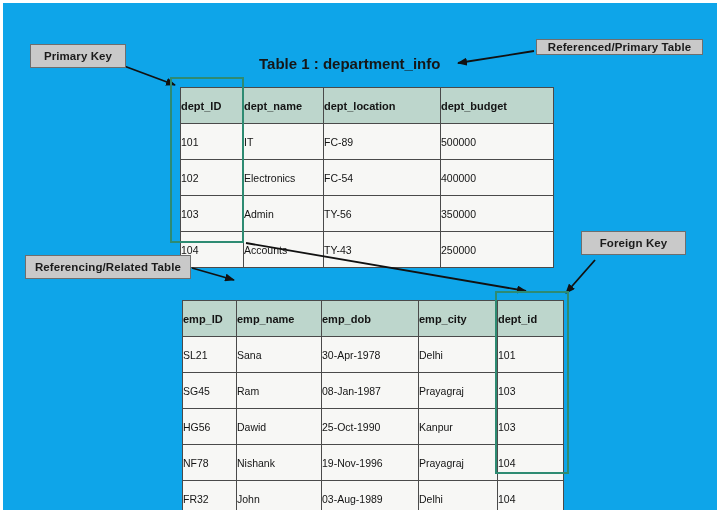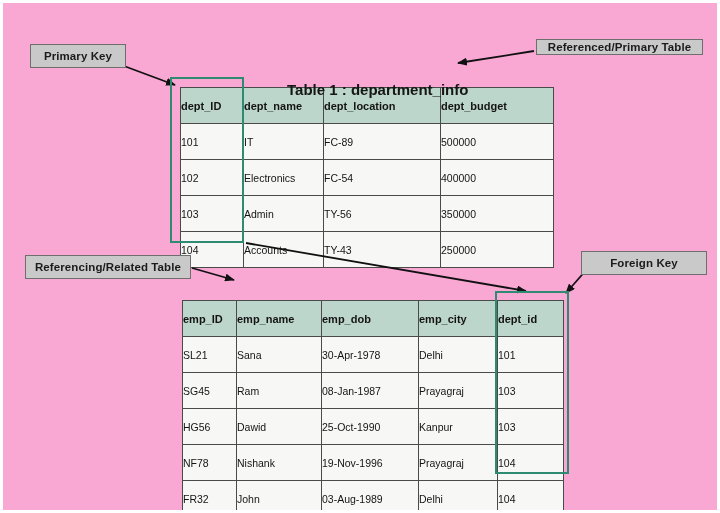--- a/index.html
+++ b/index.html
@@ -5,21 +5,21 @@
   html,body{margin:0;padding:0;}
   body{
     width:720px;height:513px;
     background:#ffffff;
     font-family:"Liberation Sans", sans-serif;
     overflow:hidden;
   }
   #canvas{
     position:relative;
     width:720px;height:513px;
-    background:#f9a8d4;
+    background:#0ea5e9;
     border:3px solid #ffffff;
     box-sizing:border-box;
     overflow:hidden;
   }
   svg#arrows{
     position:absolute;left:0;top:0;width:720px;height:513px;
     pointer-events:none;z-index:5;
   }
   
   .callout{
@@ -31,32 +31,32 @@
     font-weight:bold;
     letter-spacing:.1px;
     display:flex;align-items:center;justify-content:center;
     box-sizing:border-box;
     z-index:8;
     white-space:nowrap;
   }
   #callout-pk{left:27px;top:41px;width:96px;height:24px;}
   #callout-ref{left:533px;top:36px;width:167px;height:16px;}
   #callout-rel{left:22px;top:252px;width:166px;height:24px;}
-  #callout-fk{left:578px;top:248px;width:126px;height:24px;}
+  #callout-fk{left:578px;top:228px;width:105px;height:24px;}
 
   
   .tbl-title{
     position:absolute;
     font-size:15px;
     font-weight:bold;
     color:#161616;
     white-space:nowrap;
     z-index:6;
   }
-  #title1{left:284px;top:52px;margin-top:26px;}
+  #title1{left:256px;top:52px;}
   #title2{left:238px;top:268px;}
 
   
   .dbtable{
     position:absolute;
     border-collapse:collapse;
     table-layout:fixed;
     background:#f7f7f5;
     z-index:3;
   }

